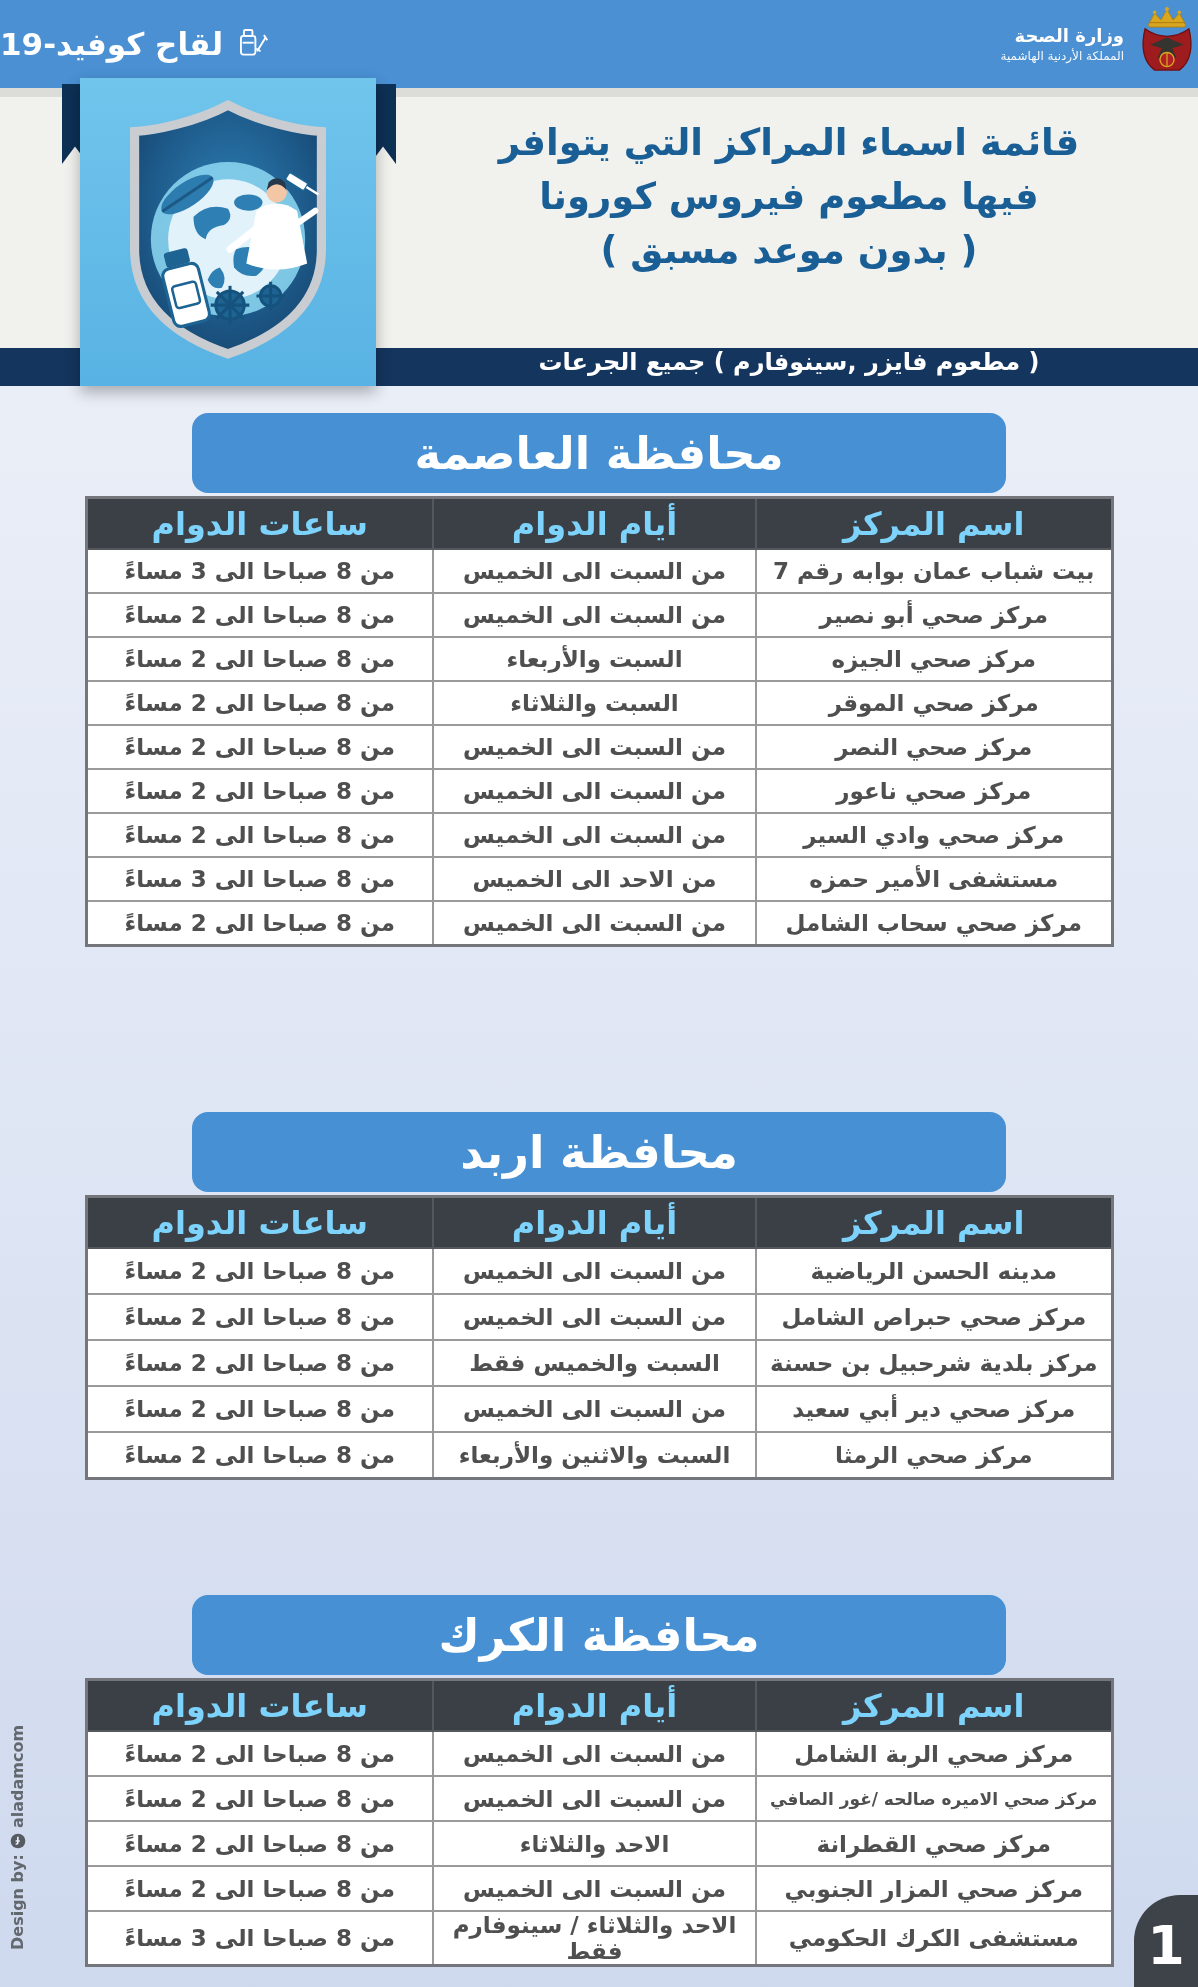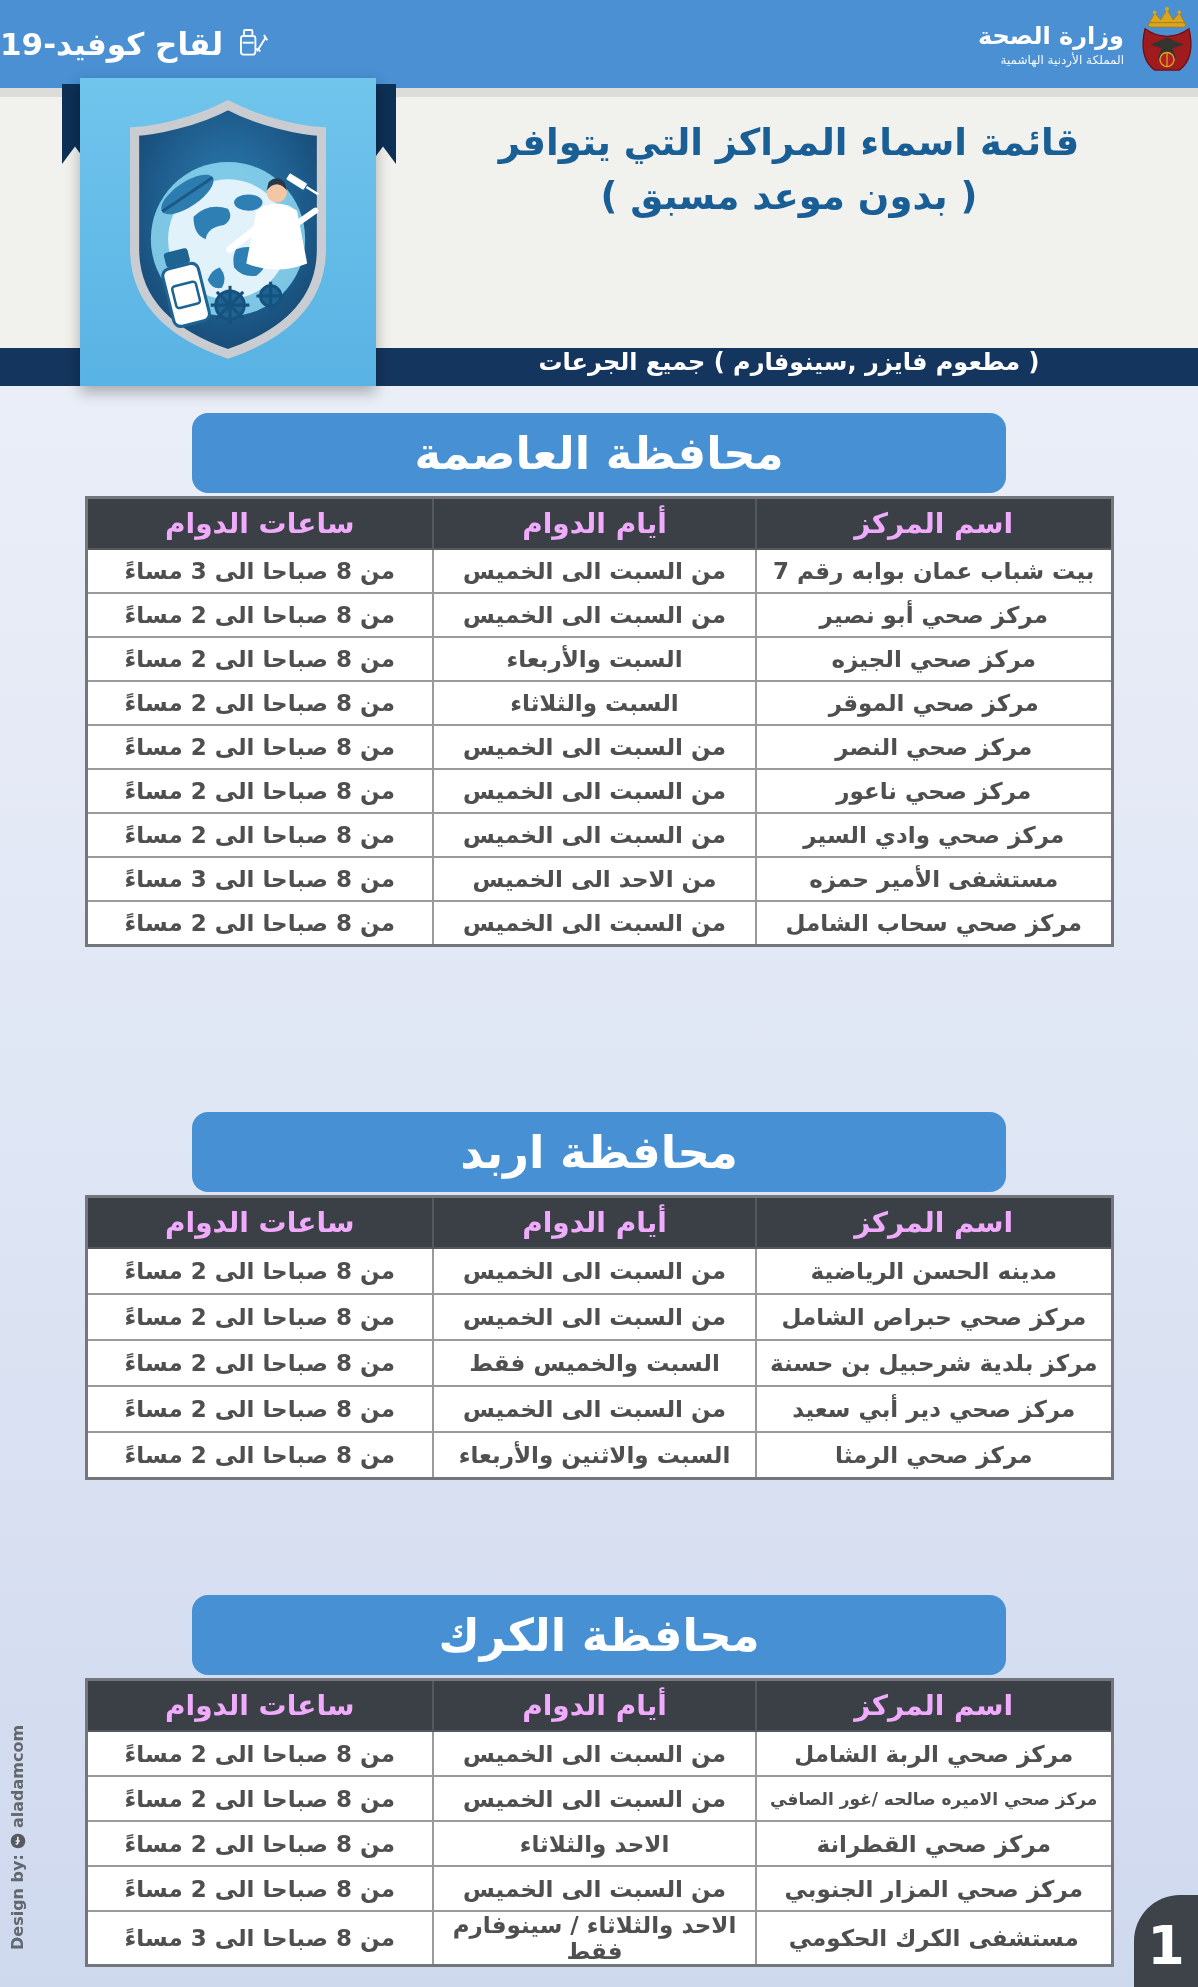--- a/index.html
+++ b/index.html
@@ -10,21 +10,21 @@
   }
   
   .top-header{
     position:absolute;top:0;left:0;right:0;height:88px;background:#4a90d3;
     display:flex;justify-content:space-between;align-items:center;
     padding:0 0;box-sizing:border-box;z-index:2;
   }
   .campaign{display:flex;align-items:center;gap:12px;color:#fff;font-weight:bold;font-size:31px;}
   .ministry{display:flex;align-items:center;gap:12px;}
   .ministry-text{text-align:right;color:#fff;line-height:1.35;}
-  .ministry-name{font-weight:bold;font-size:24px;}
+  .ministry-name{font-weight:bold;font-size:18px;}
   .kingdom-name{font-size:12px;opacity:.95;}
   
   .title-zone{position:absolute;top:88px;left:0;right:0;height:260px;background:#f1f1ee;}
   .title-zone::before{content:"";position:absolute;top:0;left:0;right:0;height:9px;background:#dcdcd9;}
   .title-text{
     position:absolute;left:380px;right:0;top:28px;text-align:center;
     color:#1a5e96;font-weight:bold;font-size:37px;line-height:54px;direction:rtl;
   }
   .navy-bar{
     position:absolute;top:348px;left:0;right:0;height:38px;background:#14355e;
@@ -49,21 +49,21 @@
   .banner{
     width:814px;height:80px;margin:3px auto;background:#4690d3;border-radius:16px;
     display:flex;align-items:center;justify-content:center;
     color:#fff;font-weight:bold;font-size:45px;direction:rtl;
   }
   .gov-table{
     width:1026px;margin:0 auto;border-collapse:collapse;direction:rtl;
     border:3px solid #74767b;background:#fff;table-layout:fixed;
   }
   .gov-table th{
-    background:#3a4046;color:#f0abfc;font-weight:bold;font-size:28px;height:47px;
+    background:#3a4046;color:#7dd3fc;font-weight:bold;font-size:32px;height:47px;
     border:2px solid #54575c;text-align:center;
   }
   .gov-table td{
     background:#fff;color:#4f4f4f;font-weight:bold;font-size:23px;text-align:center;
     border:2px solid #9a9a9a;padding:0 6px;overflow:hidden;margin-top:16px;
   }
   .gov-table td.small{font-size:17px;}
   .section:nth-of-type(1){margin-top:27px;}
   .section:nth-of-type(2){margin-top:165px;}
   .section:nth-of-type(3){margin-top:115px;}
@@ -122,20 +122,21 @@
         <circle cx="35" cy="61" r="8" fill="#b02025" stroke="#d9a71f" stroke-width="1.6"></circle>
         <line x1="35" y1="53" x2="35" y2="69" stroke="#d9a71f" stroke-width="1.4"></line>
       </svg>
     </span>
   </div>
 </div>
 
 <div class="title-zone">
   <div class="title-text">
     <div>قائمة اسماء المراكز التي يتوافر</div>
+    <div>فيها مطعوم فيروس كورونا</div>
     <div>( بدون موعد مسبق )</div>
   </div>
 </div>
 <div class="navy-bar">
   <span>( مطعوم فايزر ,سينوفارم )  جميع الجرعات</span>
 </div>
 
 <div class="ribbon left"></div>
 <div class="ribbon right"></div>
 <div class="shield-card">

